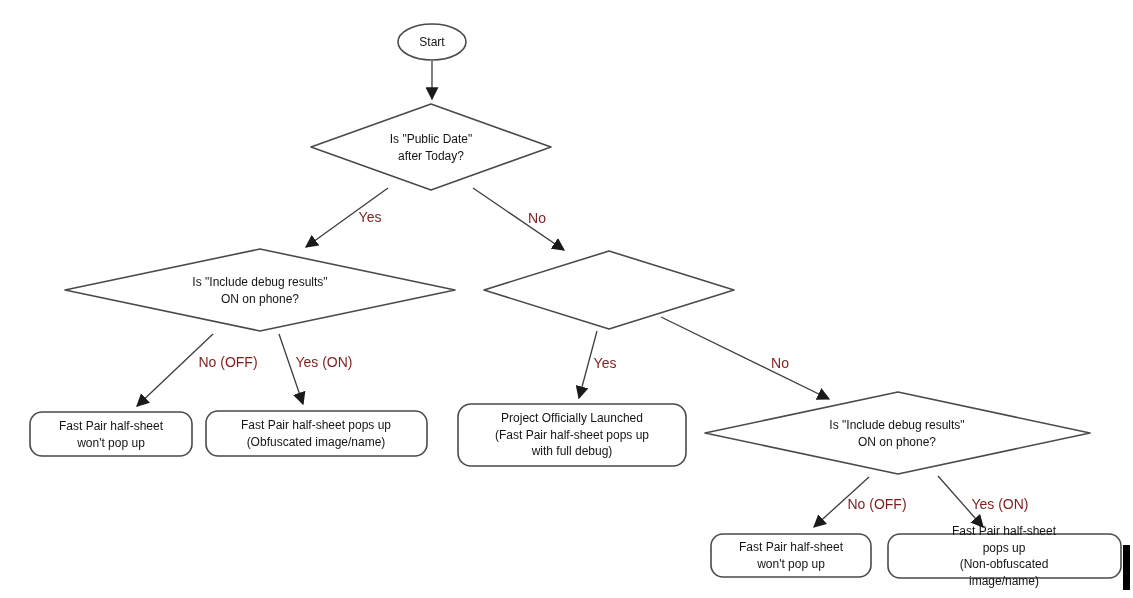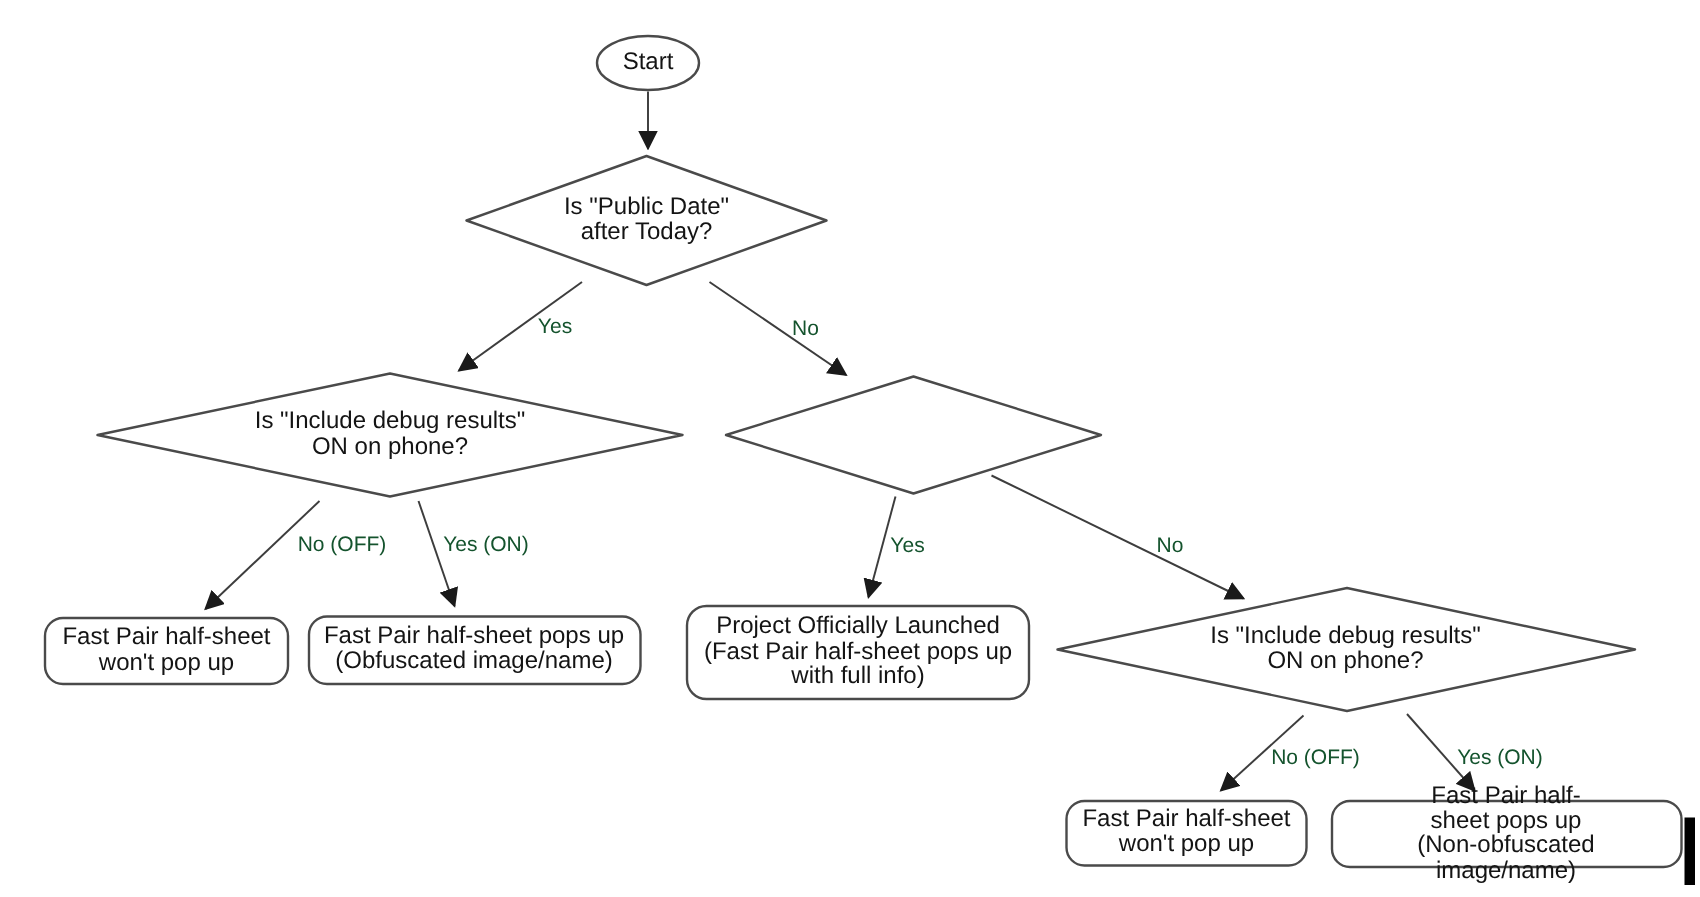--- a/index.html
+++ b/index.html
@@ -14,31 +14,31 @@
   #shapes {
     position: absolute;
     left: 0; top: 0;
     width: 1133px; height: 598px;
   }
   .node-label {
     position: absolute;
     transform: translate(-50%, -50%);
     text-align: center;
     white-space: pre-line;
-    font-size: 16px;
+    font-size: 12px;
     line-height: 16.5px;
     color: #141414;
     pointer-events: none;
   }
   .edge-label {
     position: absolute;
     transform: translate(-50%, -50%);
     white-space: nowrap;
     font-size: 14px;
-    color: #14532d;
+    color: #7f1d1d;
     pointer-events: none;
   }
   .cursor-artifact {
     position: absolute;
     left: 1123px;
     top: 545px;
     width: 7px;
     height: 45px;
     background: #000000;
   }
@@ -87,21 +87,21 @@
   <div class="node-label" style="left:260px; top:290px;">Is "Include debug results"
 ON on phone?</div>
   <div class="node-label" style="left:897px; top:433px;">Is "Include debug results"
 ON on phone?</div>
   <div class="node-label" style="left:111px; top:434px;">Fast Pair half-sheet
 won't pop up</div>
   <div class="node-label" style="left:316px; top:433px;">Fast Pair half-sheet pops up
 (Obfuscated image/name)</div>
   <div class="node-label" style="left:572px; top:435px;">Project Officially Launched
 (Fast Pair half-sheet pops up
-with full info)</div>
+with full debug)</div>
   <div class="node-label" style="left:791px; top:555px;">Fast Pair half-sheet
 won't pop up</div>
   <div class="node-label" style="left:1004px; top:556px;">Fast Pair half-sheet pops up
 (Non-obfuscated image/name)</div>
 
   <div class="edge-label" style="left:370px; top:217px;">Yes</div>
   <div class="edge-label" style="left:537px; top:218px;">No</div>
   <div class="edge-label" style="left:228px; top:362px;">No (OFF)</div>
   <div class="edge-label" style="left:324px; top:362px;">Yes (ON)</div>
   <div class="edge-label" style="left:605px; top:363px;">Yes</div>

